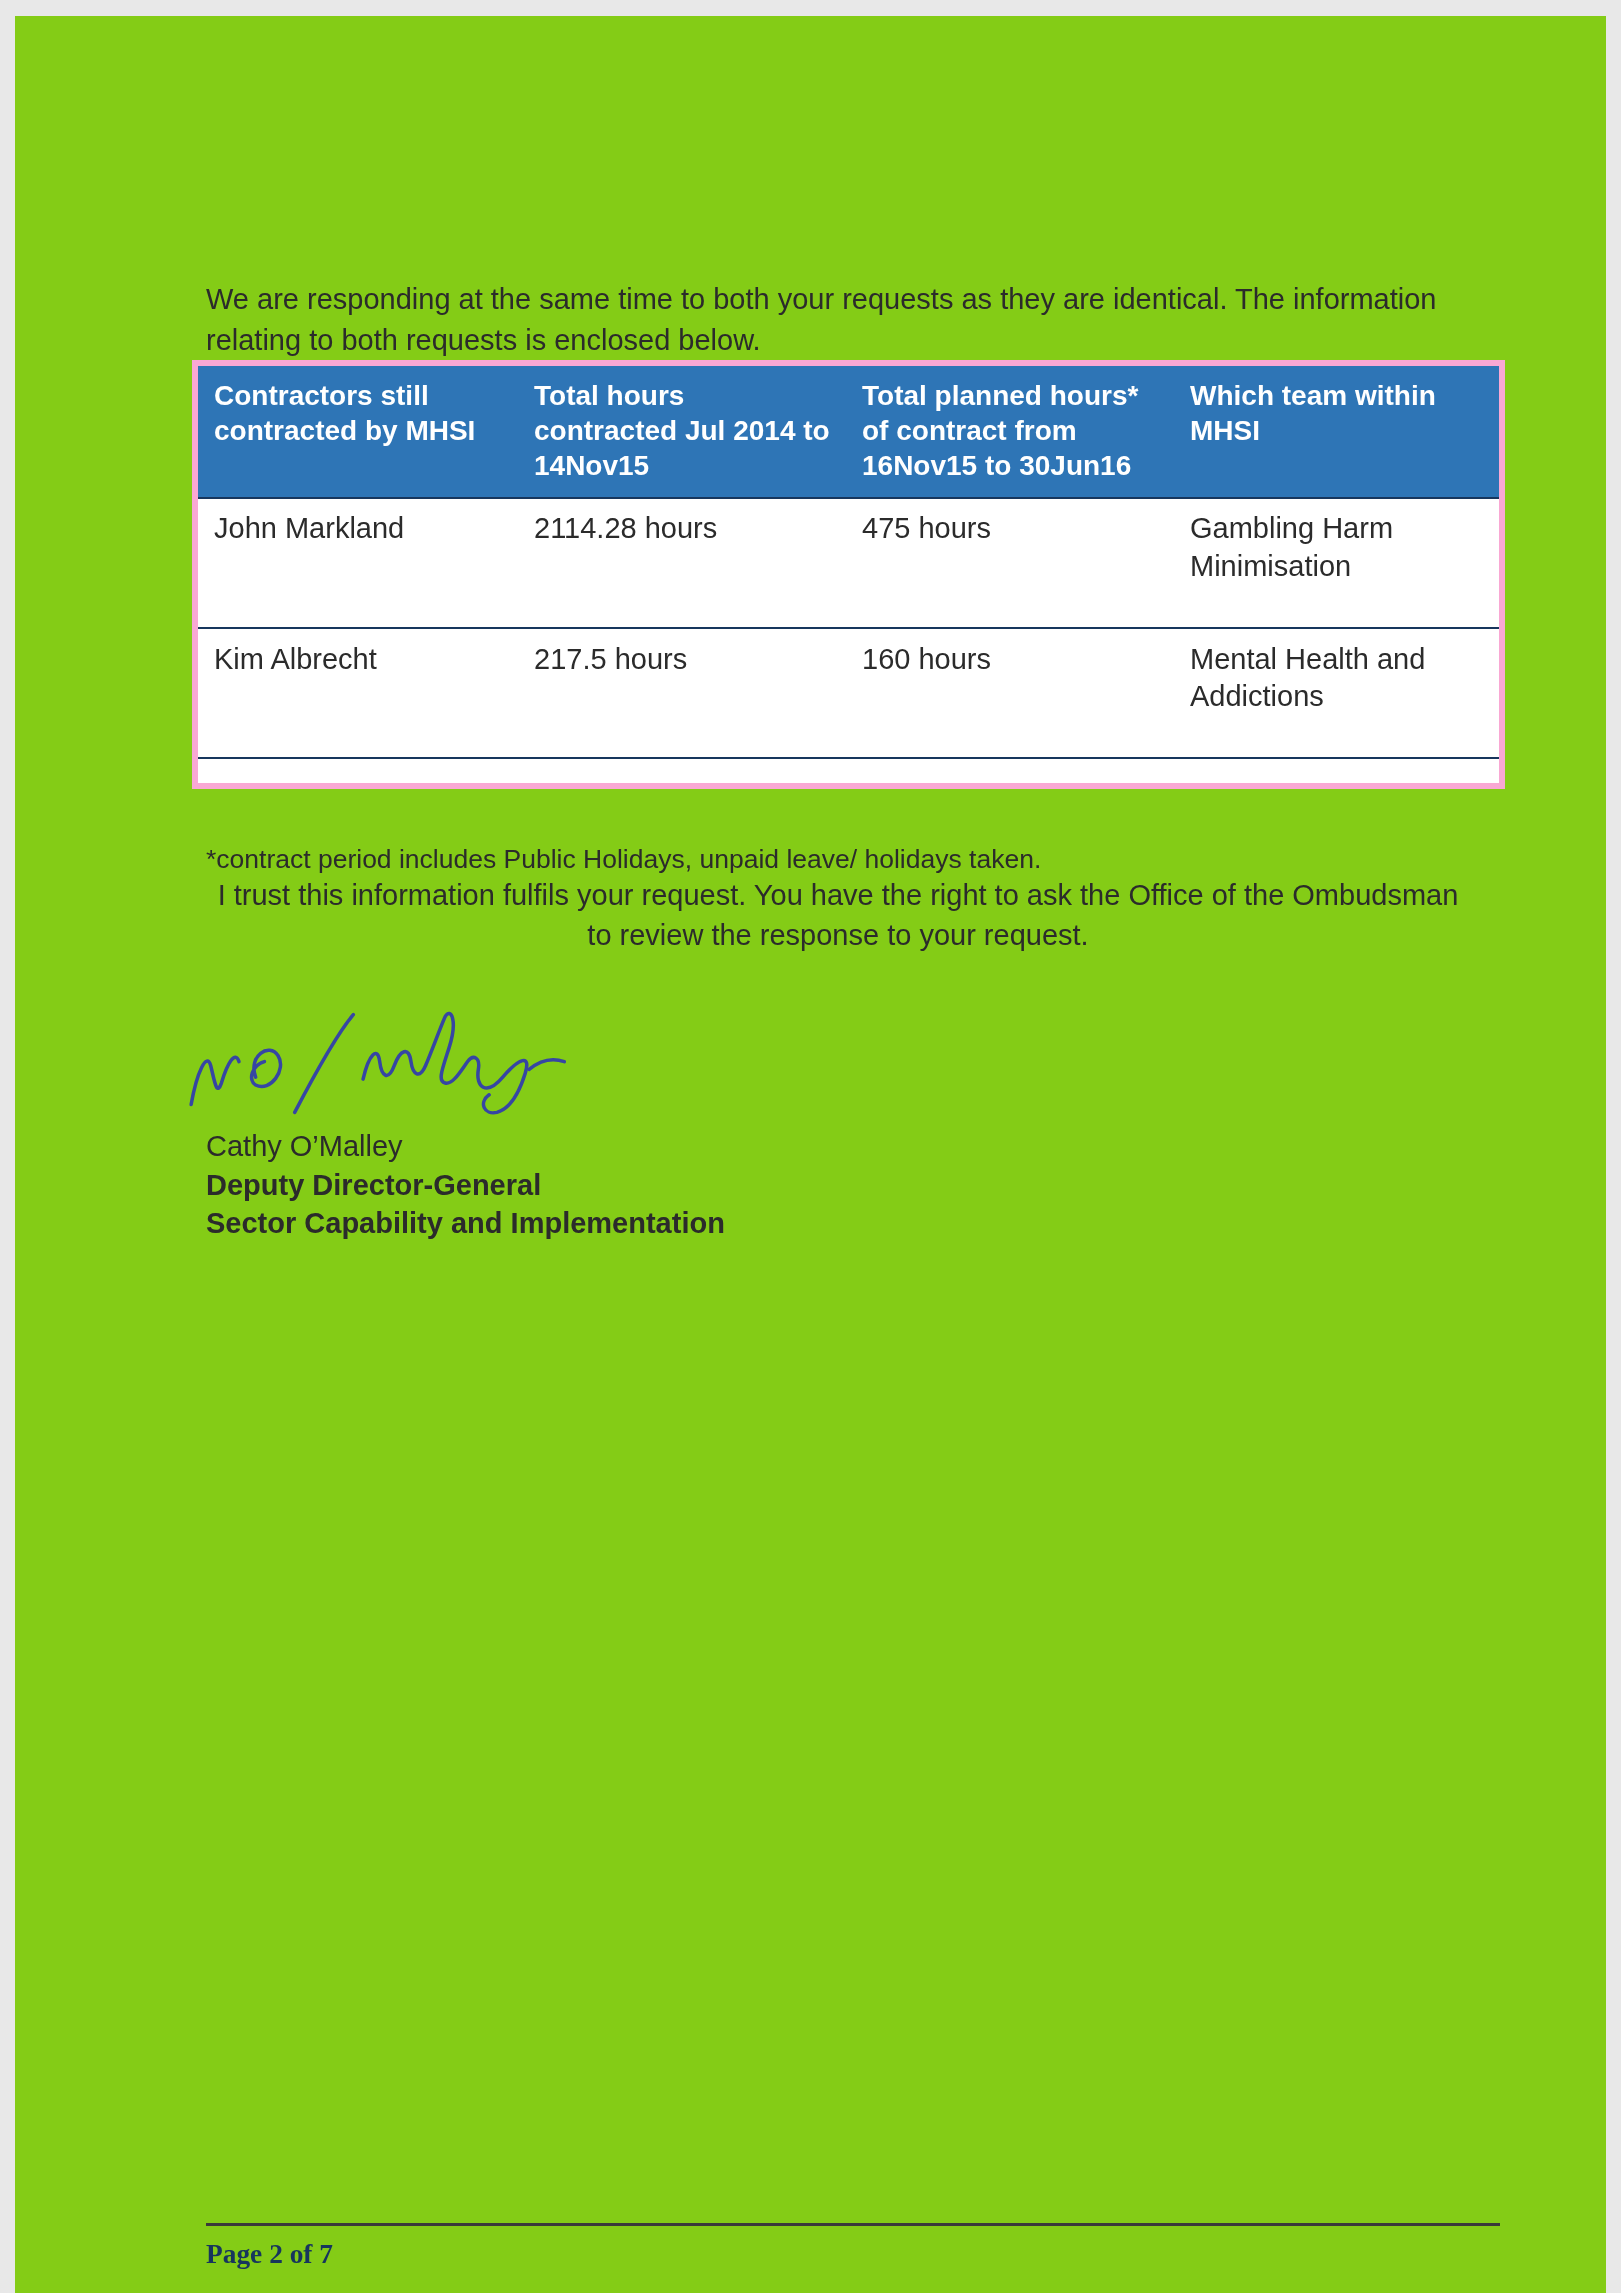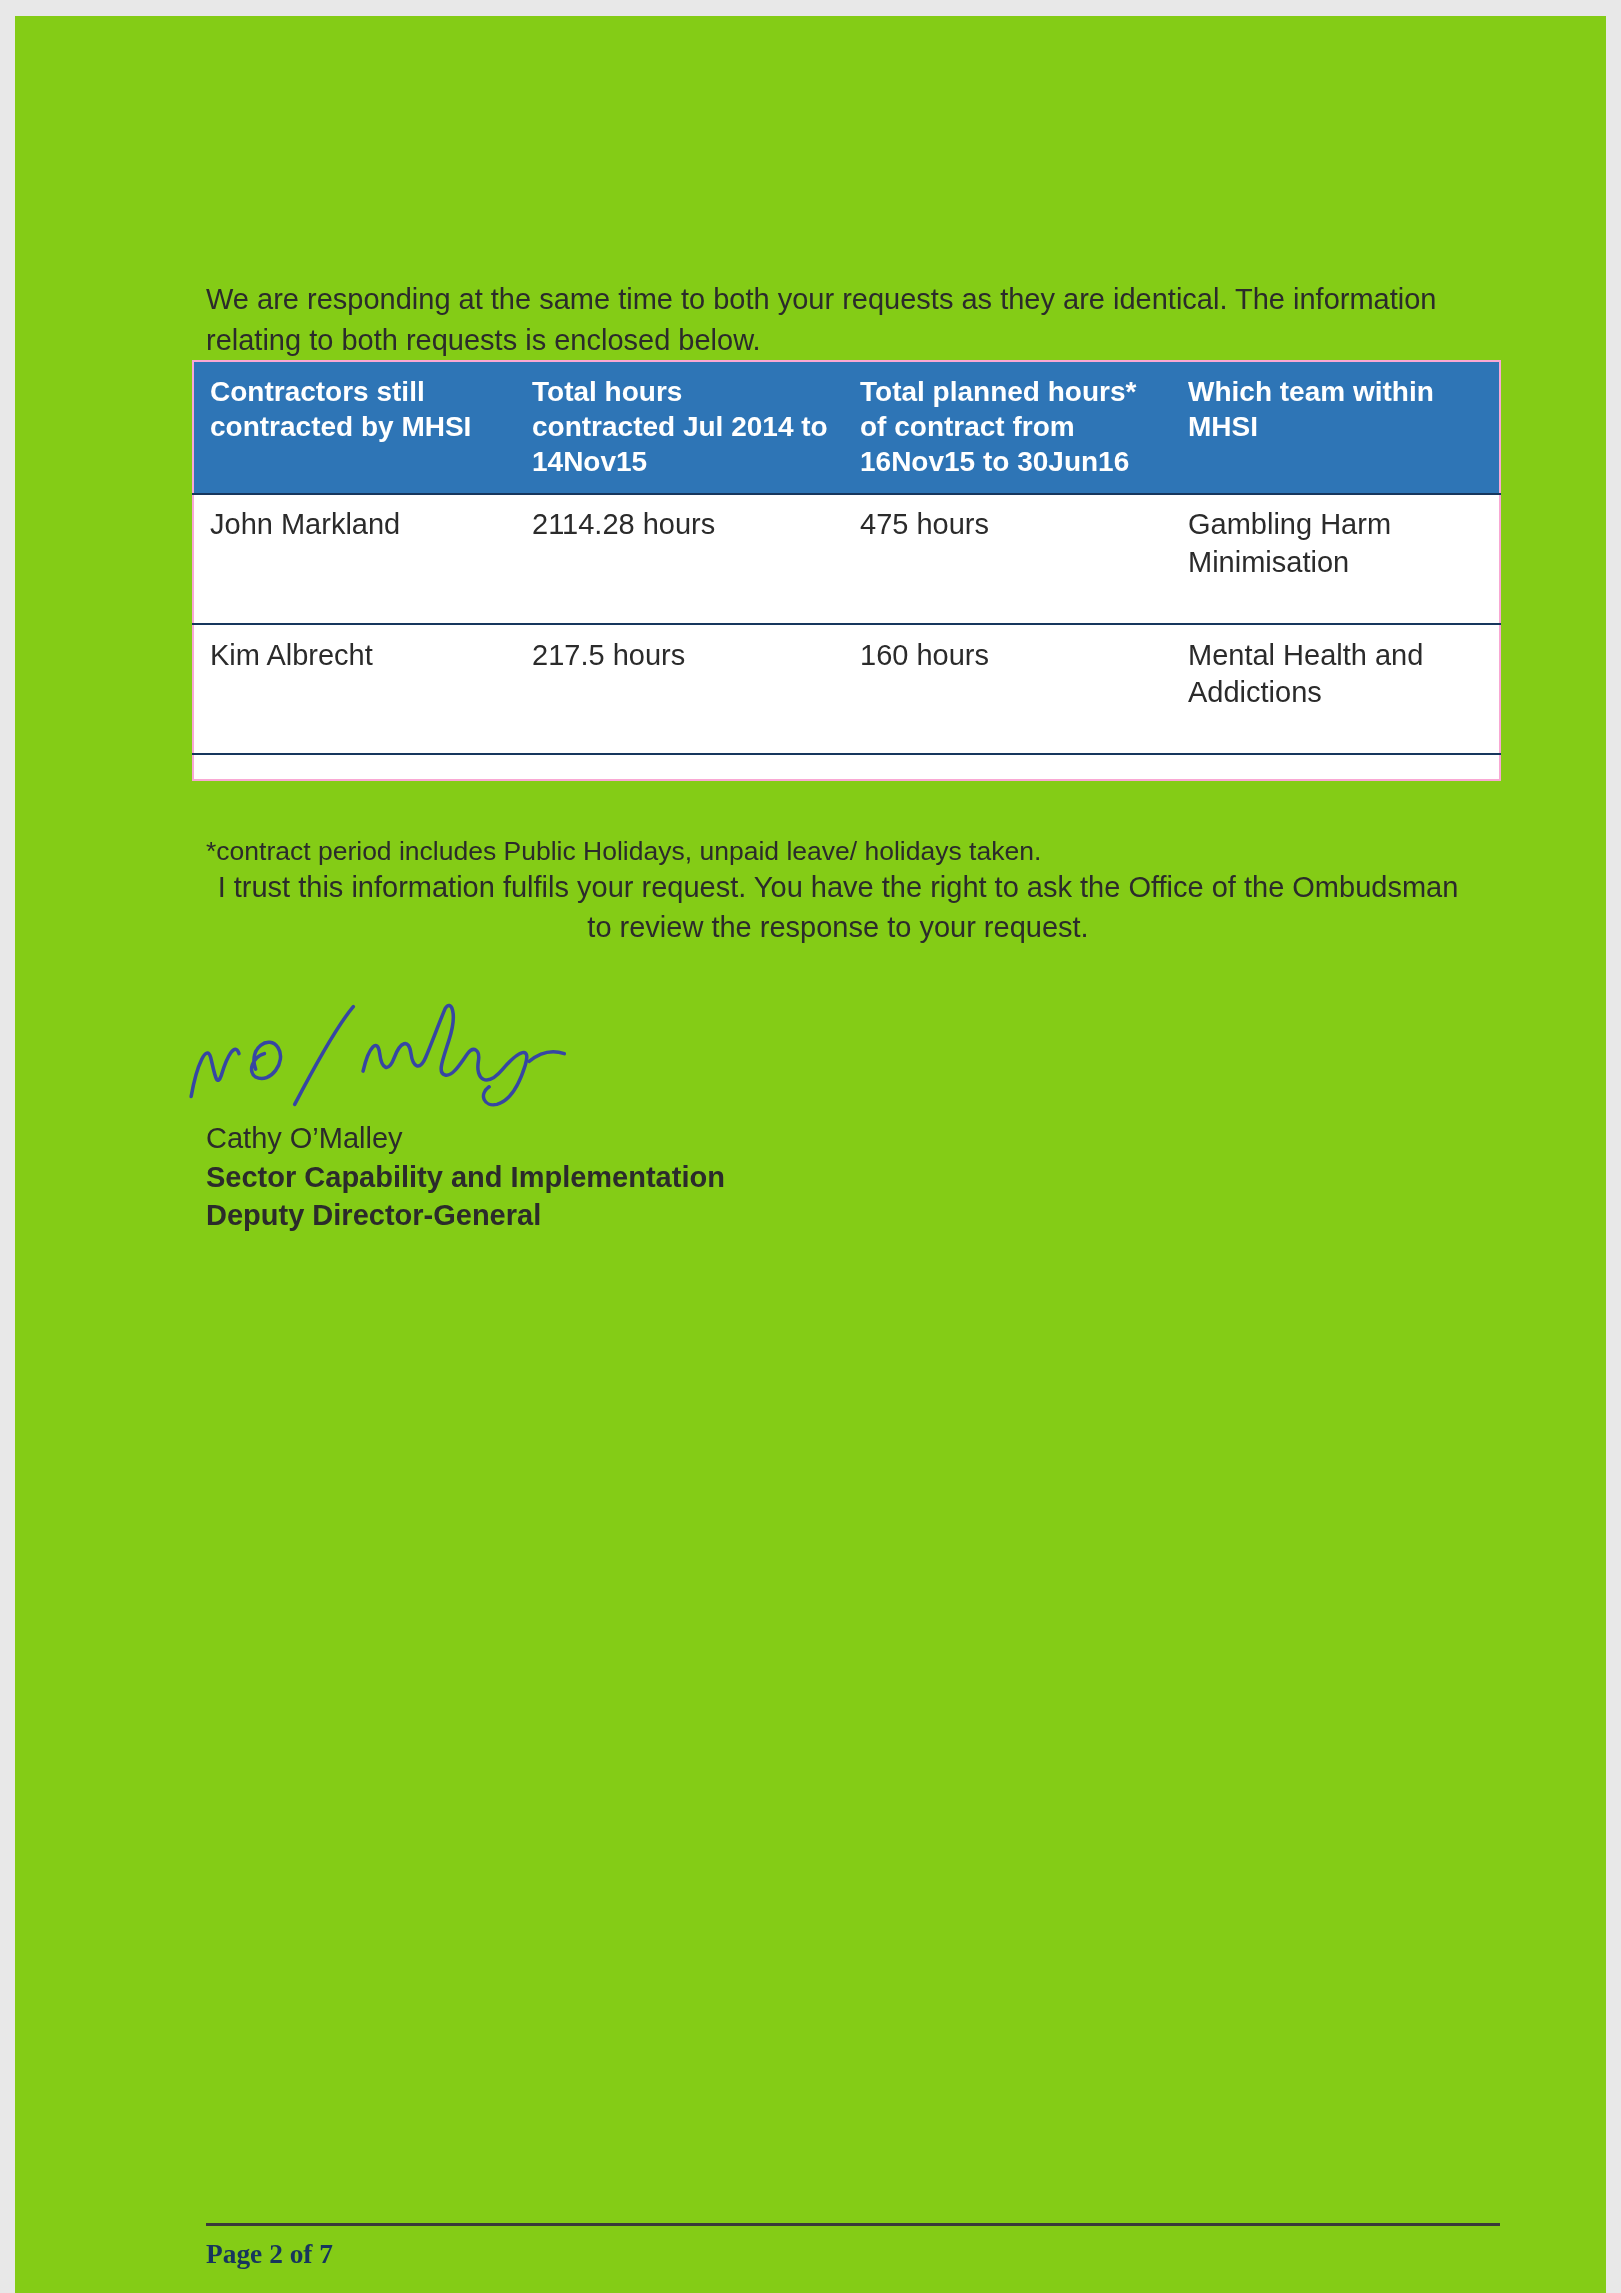--- a/index.html
+++ b/index.html
@@ -33,21 +33,21 @@
     line-height: 1.4;
     font-weight: bold;
     font-style: italic;
     margin: 41px 0 23.5px 0;
     color: #1f1f1f;
   }
   table.contractors {
     border-collapse: collapse;
     width: 1308px;
     margin-left: -13.7px;
-    border: 2px solid #f9a8d4;
+    border: 6px solid #f9a8d4;
     table-layout: fixed;
   }
   table.contractors thead th {
     background: #2e75b6;
     color: #ffffff;
     font-size: 28px;
     line-height: 1.25;
     font-weight: bold;
     text-align: left;
     vertical-align: top;
@@ -180,22 +180,22 @@
           <path d="M80,78 C72,56 94,42 103,56 C112,70 95,94 80,86 C72,81 76,66 89,62"></path>
           <path d="M120,114 C142,72 163,34 180,14"></path>
           <path d="M190,80 C196,54 205,46 207,62 C209,78 216,82 222,66 C228,50 237,46 239,62 C241,76 248,80 254,66 C260,52 268,30 274,16 C280,6 287,20 278,48 C271,70 266,82 274,84 C282,86 291,70 297,62 C303,54 310,58 308,70 C305,88 316,98 333,78 C350,58 362,54 356,74 C351,90 342,110 327,114 C314,117 308,104 319,96"></path>
           <path d="M360,70 C372,60 384,58 396,62"></path>
         </g>
       </svg>
     </div>
 
     <div class="signatory">
       <p class="name">Cathy O’Malley</p>
+      <p class="role">Deputy Director-General</p>
       <p class="role">Sector Capability and Implementation</p>
-      <p class="role">Deputy Director-General</p>
     </div>
 
   </div>
 
   <div class="footer-rule"></div>
   <div class="footer-page">Page 2 of 7</div>
   <div class="scan-artifact"></div>
 </div>
 
 

